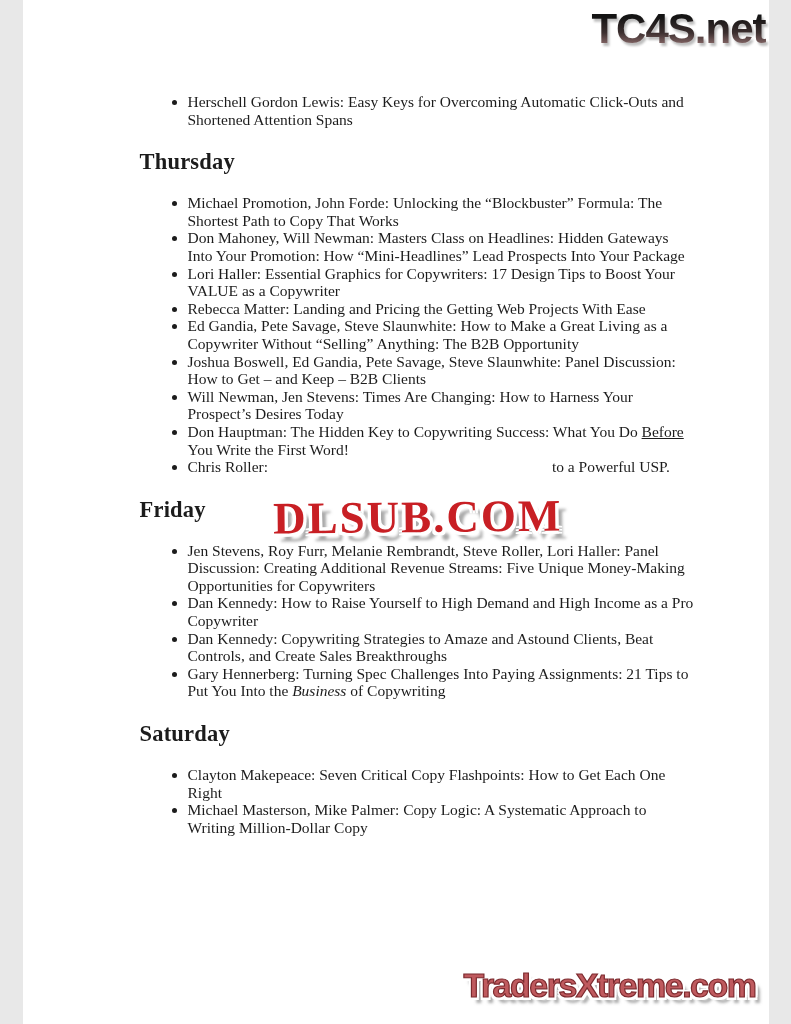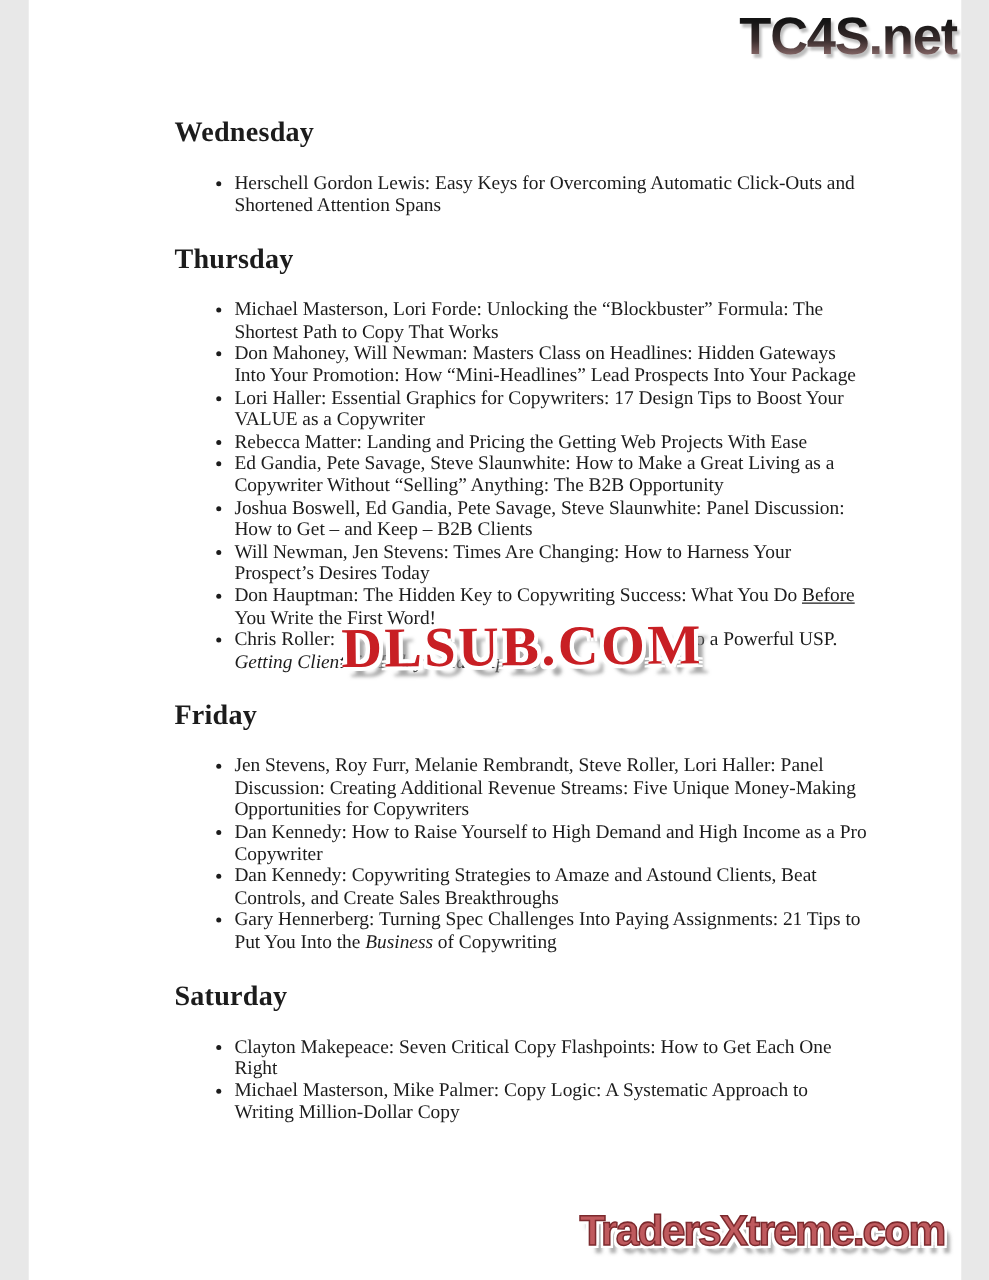--- a/index.html
+++ b/index.html
@@ -93,35 +93,34 @@
   }
 </style>
 </head>
 <body>
 
 <div class="page">
 
   <div class="wm-tc4s">TC4S.net</div>
 
   <main class="content">
-      <h2>Wednesday</h2>
       <ul>
         <li><strong>Herschell Gordon Lewis:</strong><span> Easy Keys for Overcoming Automatic Click-Outs and Shortened Attention Spans</span></li>
       </ul>
       <h2>Thursday</h2>
       <ul>
-        <li><strong>Michael Masterson, Lori Forde:</strong><span> Unlocking the “Blockbuster” Formula: The Shortest Path to Copy That Works</span></li>
+        <li><strong>Michael Promotion, John Forde:</strong><span> Unlocking the “Blockbuster” Formula: The Shortest Path to Copy That Works</span></li>
         <li><strong>Don Mahoney, Will Newman:</strong><span> Masters Class on Headlines: Hidden Gateways Into Your Promotion: How “Mini-Headlines” Lead Prospects Into Your Package</span></li>
         <li><strong>Lori Haller:</strong><span> Essential Graphics for Copywriters: 17 Design Tips to Boost Your VALUE as a Copywriter</span></li>
         <li><strong>Rebecca Matter:</strong><span> Landing and Pricing the Getting Web Projects With Ease</span></li>
         <li><strong>Ed Gandia, Pete Savage, Steve Slaunwhite:</strong><span> How to Make a Great Living as a Copywriter Without “Selling” Anything: The B2B Opportunity</span></li>
         <li><strong>Joshua Boswell, Ed Gandia, Pete Savage, Steve Slaunwhite:</strong><span> Panel Discussion: How to Get – and Keep – B2B Clients</span></li>
         <li><strong>Will Newman, Jen Stevens:</strong><span> Times Are Changing: How to Harness Your Prospect’s Desires Today</span></li>
         <li><strong>Don Hauptman:</strong><span> The Hidden Key to Copywriting Success: What You Do </span><span class="seg-u">Before</span><span> You Write the First Word!</span></li>
-        <li><strong>Chris Roller:</strong><span> </span><span class="wm-gap" style="width: 280px;"></span><span>to a Powerful USP.</span><br><span class="seg-i">Getting Clients in Today’s Marketplace</span></li>
+        <li><strong>Chris Roller:</strong><span> </span><span class="wm-gap" style="width: 280px;"></span><span>to a Powerful USP.</span><br></li>
       </ul>
       <h2>Friday</h2>
       <ul>
         <li><strong>Jen Stevens, Roy Furr, Melanie Rembrandt, Steve Roller, Lori Haller:</strong><span> Panel Discussion: Creating Additional Revenue Streams: Five Unique Money-Making Opportunities for Copywriters</span></li>
         <li><strong>Dan Kennedy:</strong><span> How to Raise Yourself to High Demand and High Income as a Pro Copywriter</span></li>
         <li><strong>Dan Kennedy:</strong><span> Copywriting Strategies to Amaze and Astound Clients, Beat Controls, and Create Sales Breakthroughs</span></li>
         <li><strong>Gary Hennerberg:</strong><span> Turning Spec Challenges Into Paying Assignments: 21 Tips to Put You Into the </span><span class="seg-i">Business</span><span> of Copywriting</span></li>
       </ul>
       <h2>Saturday</h2>
       <ul>

